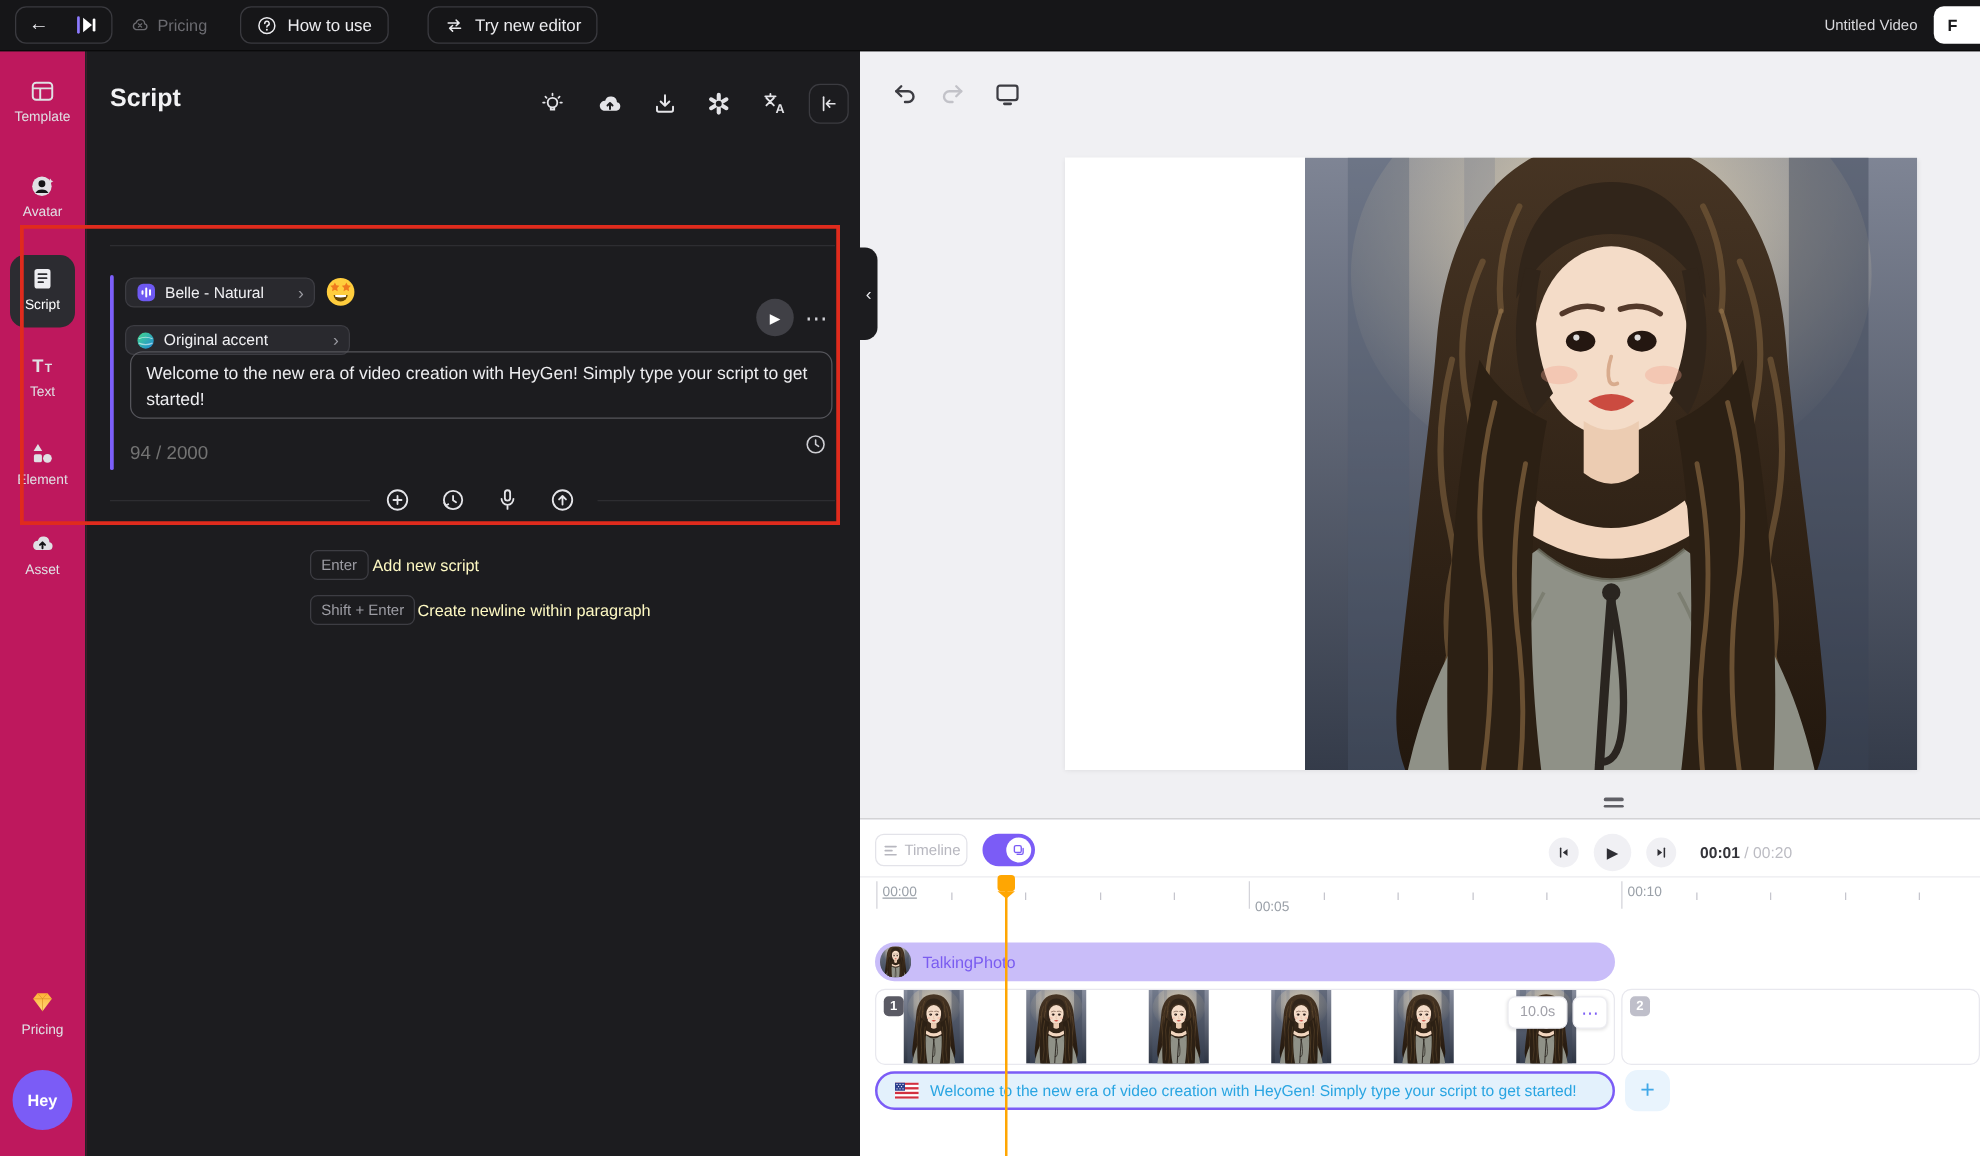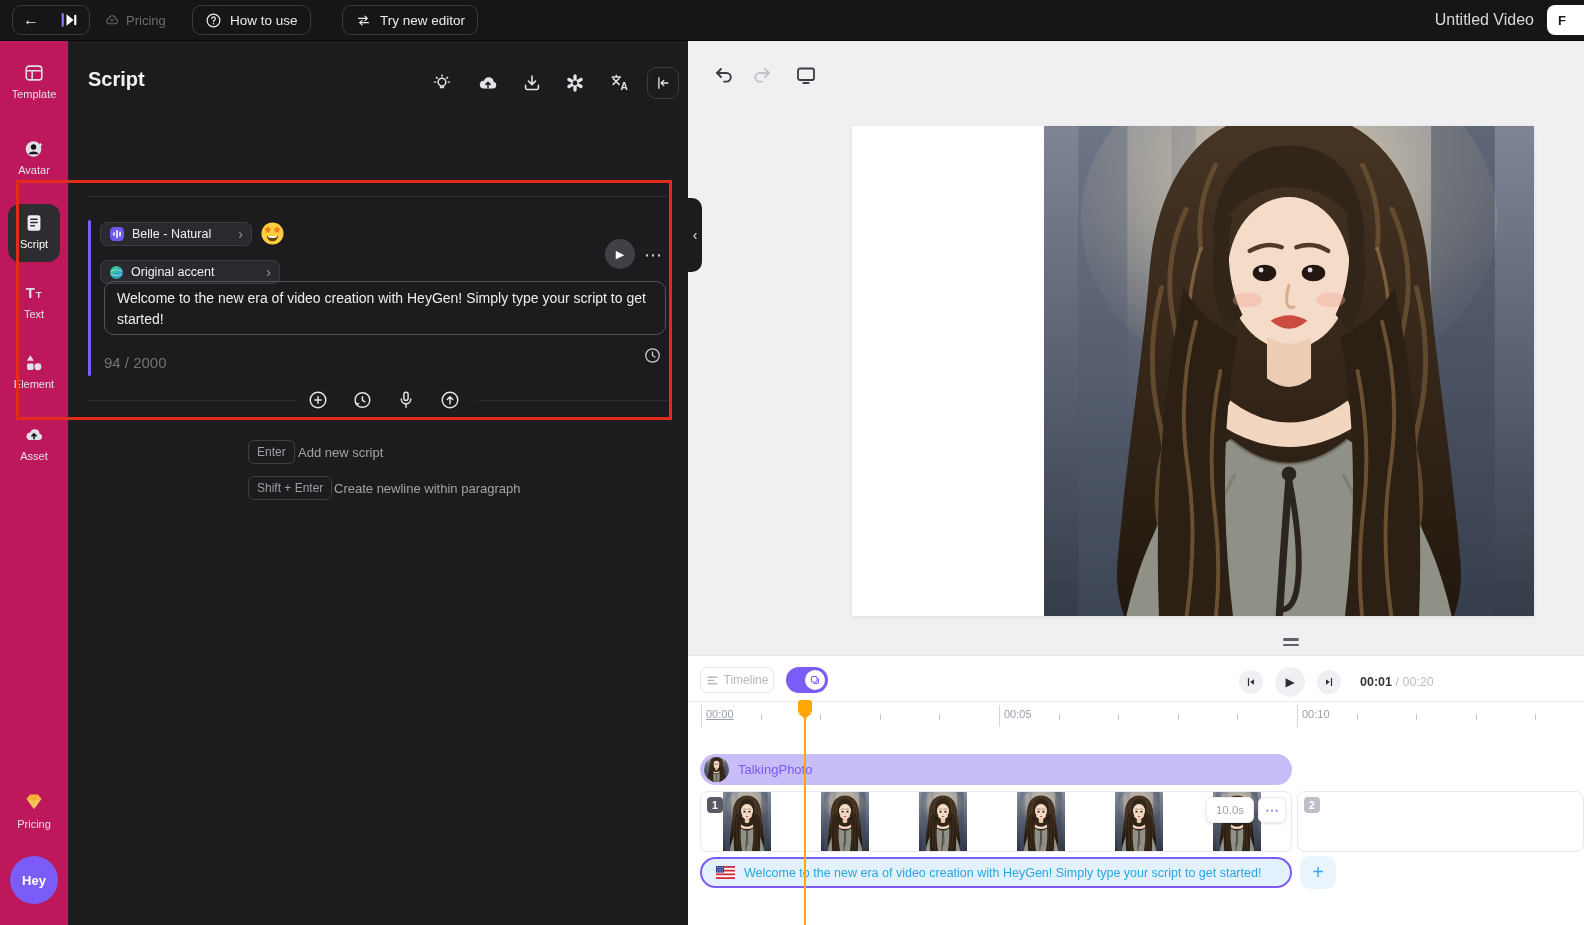--- a/index.html
+++ b/index.html
@@ -8,21 +8,21 @@
   .abs{position:absolute;}
 
   
   #topbar{left:0;top:0;width:1584px;height:40px;background:#161618;border-bottom:1px solid #0a0a0b;z-index:5;}
   .tb-group{position:absolute;top:5px;height:30px;border:1px solid #3a3a3f;border-radius:9px;display:flex;align-items:center;gap:8px;padding:0 12px;box-sizing:border-box;color:#ececef;font-size:13.5px;cursor:pointer;}
   #tb-nav{left:12px;width:78px;padding:0 10px;justify-content:space-between;}
   #tb-back{color:#e8e8ec;font-size:16px;line-height:1;}
   #tb-unsaved{position:absolute;left:104px;top:0;height:40px;display:flex;align-items:center;gap:6px;color:#6b6b70;font-size:13px;}
   #tb-howto{left:192px;}
   #tb-try{left:342px;}
-  #tb-untitled{position:absolute;right:50px;top:0;height:40px;display:flex;align-items:center;color:#d9d9dd;font-size:16px;cursor:pointer;}
+  #tb-untitled{position:absolute;right:50px;top:0;height:40px;display:flex;align-items:center;color:#d9d9dd;font-size:12px;cursor:pointer;}
   #tb-fbtn{position:absolute;left:1547px;top:5px;width:60px;height:30px;background:#fff;border-radius:8px;color:#1a1a1c;font-size:13px;font-weight:700;display:flex;align-items:center;padding-left:11px;box-sizing:border-box;cursor:pointer;}
 
   
   #rail{left:0;top:40px;width:68px;height:885px;background:#be185d;border-right:1px solid #232327;z-index:4;}
   .rail-item{position:absolute;left:0;width:68px;display:flex;flex-direction:column;align-items:center;gap:4px;cursor:pointer;}
   .rail-label{font-size:11px;color:#e0e0e4;}
   #rail-script-bg{position:absolute;left:8px;top:164px;width:52px;height:58px;background:#2c2c31;border-radius:12px;}
   #pricing-item{top:750px;}
   #hey-btn{position:absolute;left:10px;top:816px;width:48px;height:48px;border-radius:50%;background:#7b5cf6;color:#fff;font-size:13px;font-weight:700;display:flex;align-items:center;justify-content:center;cursor:pointer;}
 
@@ -43,21 +43,21 @@
   #emoji-chip{position:absolute;left:192px;top:181px;width:25px;height:25px;cursor:pointer;}
   #script-play{position:absolute;left:537px;top:199px;width:30px;height:30px;border-radius:50%;background:#404046;color:#fff;font-size:11px;display:flex;align-items:center;justify-content:center;cursor:pointer;}
   #script-dots{position:absolute;left:576px;top:204px;font-size:18px;color:#d2d2d7;letter-spacing:1px;cursor:pointer;}
   #script-box{position:absolute;left:36px;top:241px;width:562px;height:54px;border:1px solid #55555b;border-radius:10px;box-sizing:border-box;padding:6px 12px;color:#ededf0;font-size:14px;line-height:21px;cursor:text;}
   #char-count{position:absolute;left:36px;top:314px;font-size:15px;color:#737373;}
   .row-line{position:absolute;top:360px;height:1px;background:#2d2d31;}
   #line-l{left:20px;width:208px;}
   #line-r{left:410px;width:190px;}
   .row-icon{position:absolute;top:349px;width:22px;height:22px;cursor:pointer;}
   .hint-key{position:absolute;height:24px;border:1px solid #3d3d43;border-radius:6px;color:#9d9da4;font-size:12px;display:flex;align-items:center;justify-content:center;padding:0 8px;box-sizing:border-box;}
-  .hint-text{position:absolute;color:#a3a3a3;font-size:13px;}
+  .hint-text{position:absolute;color:#fef9c3;font-size:13px;}
 
   
   #annotation{left:16px;top:180px;width:656px;height:240px;border:3px solid #e02b1d;box-sizing:border-box;z-index:50;pointer-events:none;}
 
   
   #canvas{left:688px;top:40px;width:896px;height:615px;background:#f0f0f3;}
   .cv-icon{position:absolute;top:23px;width:24px;height:24px;cursor:pointer;}
   #panel-handle{position:absolute;left:0;top:158px;width:14px;height:74px;background:#1c1c1f;border-radius:0 10px 10px 0;color:#e8e8ec;font-size:14px;display:flex;align-items:center;justify-content:center;cursor:pointer;}
   #frame{position:absolute;left:164px;top:86px;width:682px;height:490px;background:#fff;box-shadow:0 1px 4px rgba(0,0,0,.08);}
   #portrait{position:absolute;left:356px;top:86px;width:490px;height:490px;}
@@ -479,21 +479,21 @@
     </div>
 
     <div id="ruler">
         <div class="tick major" style="left: 13px;"></div>
         <div class="tick-label" style="left: 18px; text-decoration: underline;">00:00</div>
         <div class="tick" style="left: 72.6px;"></div>
         <div class="tick" style="left: 132.2px;"></div>
         <div class="tick" style="left: 191.8px;"></div>
         <div class="tick" style="left: 251.4px;"></div>
         <div class="tick major" style="left: 311px;"></div>
-        <div class="tick-label" style="left: 316px;">00:05</div>
+        <div class="tick-label" style="left: 316px; margin-top: 12px;">00:05</div>
         <div class="tick" style="left: 370.6px;"></div>
         <div class="tick" style="left: 430.2px;"></div>
         <div class="tick" style="left: 489.8px;"></div>
         <div class="tick" style="left: 549.4px;"></div>
         <div class="tick major" style="left: 609px;"></div>
         <div class="tick-label" style="left: 614px;">00:10</div>
         <div class="tick" style="left: 668.6px;"></div>
         <div class="tick" style="left: 728.2px;"></div>
         <div class="tick" style="left: 787.8px;"></div>
         <div class="tick" style="left: 847.4px;"></div>

